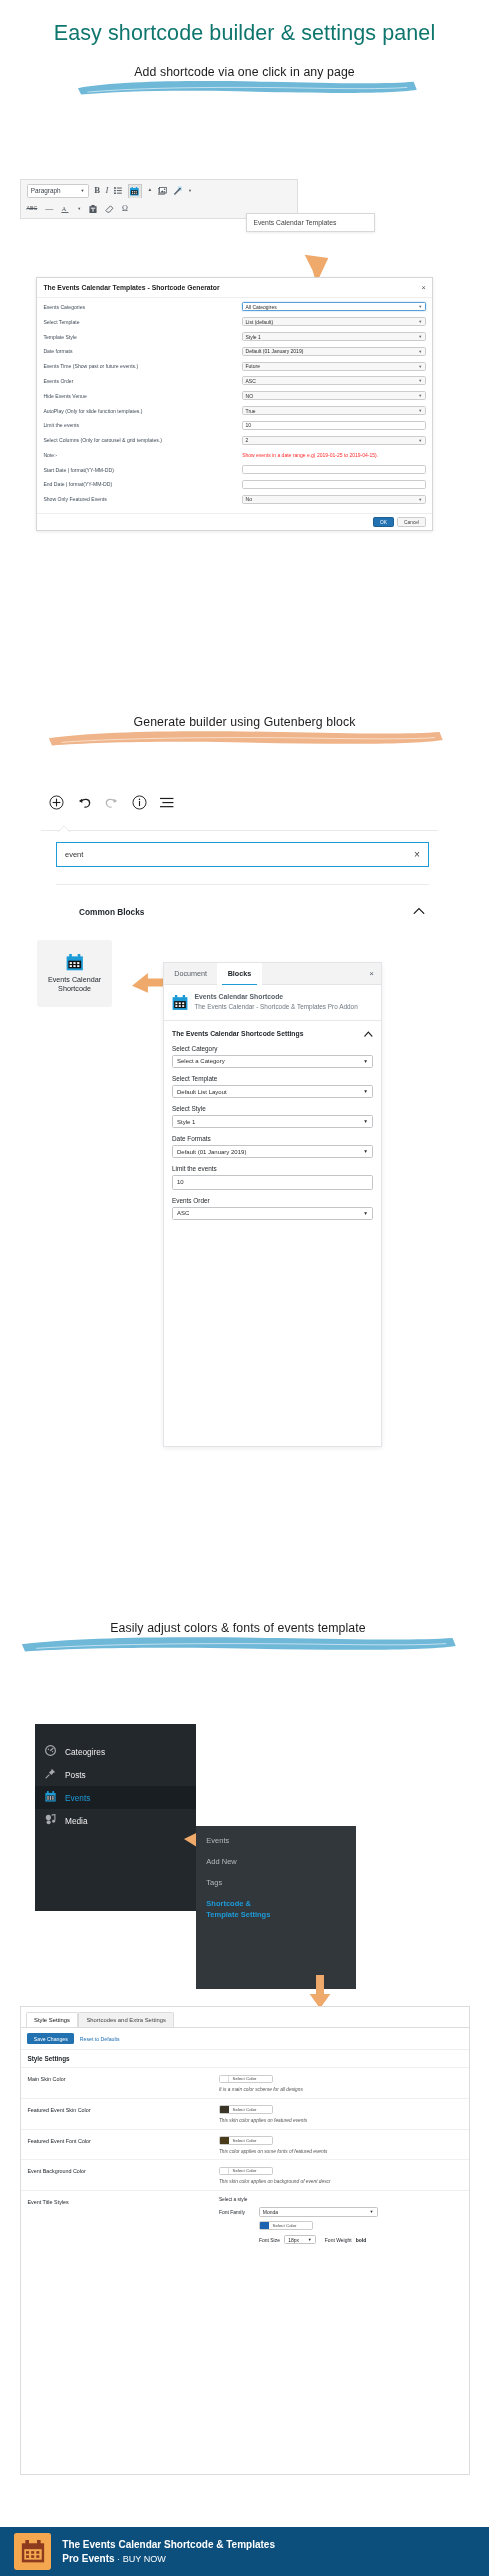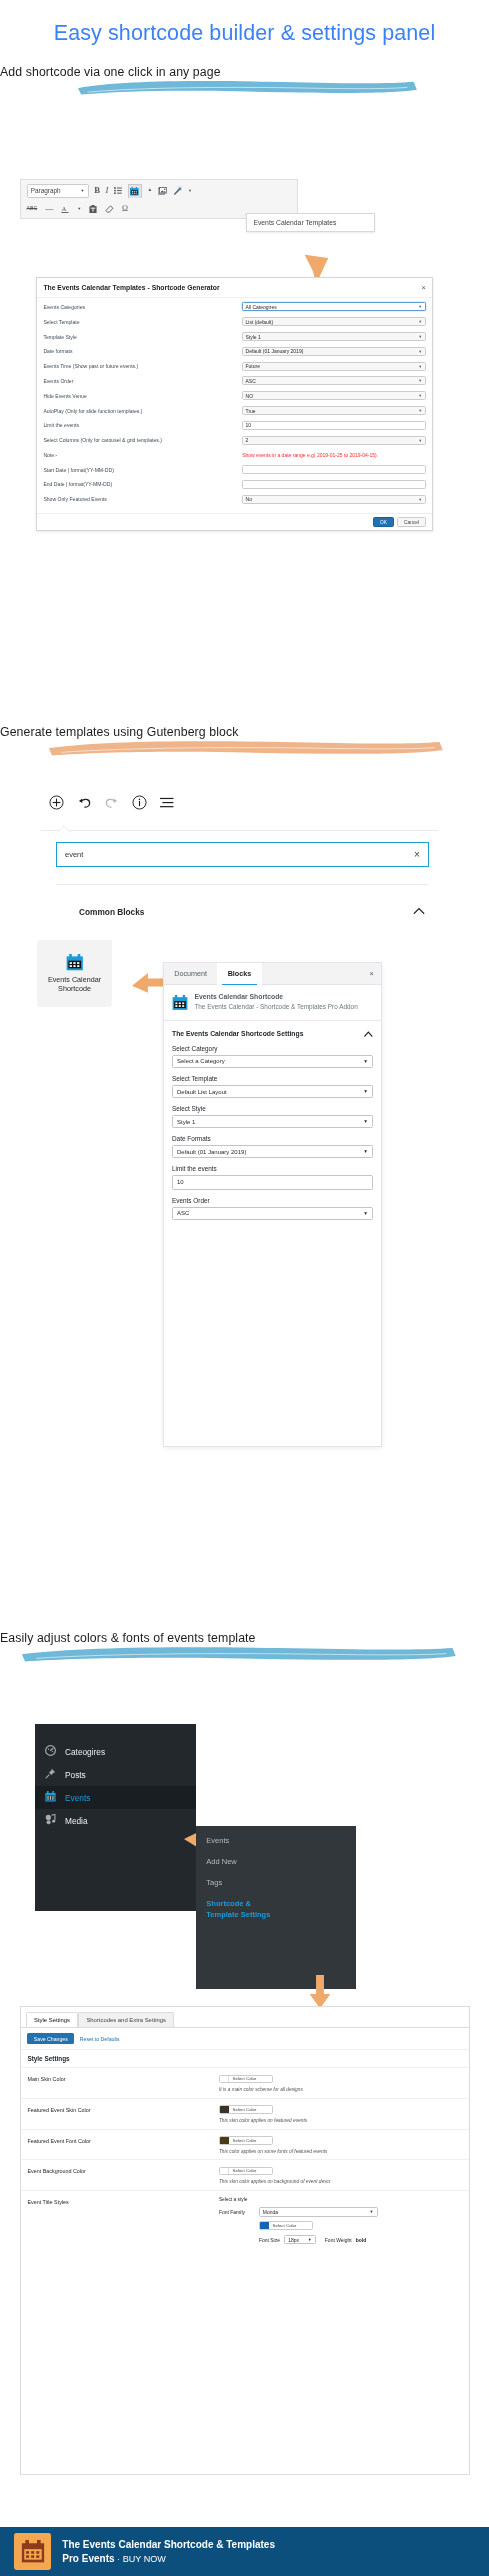--- a/index.html
+++ b/index.html
@@ -10,26 +10,26 @@
     color: #333;
   }
   body { width: 489px; height: 2576px; position: relative; overflow: hidden; }
 
   
   .main-title {
     text-align: center;
     font-size: 21.5px;
     font-weight: 400;
     line-height: 1.32;
-    color: #3b82f6;
+    color: #0f766e;
     padding: 14.3px 48px 0 48px;
     letter-spacing: 0.1px;
   }
 
-  .brush-wrap { position: relative; margin: 10px auto; }
+  .brush-wrap { position: relative; text-align: center; margin: 0 auto; }
   .brush-text {
     position: relative;
     z-index: 3;
     font-size: 12.3px;
     font-weight: 400;
     color: #1d1d1d;
     white-space: nowrap;
     letter-spacing: 0.1px;
   }
   .brush-stroke {
@@ -467,21 +467,21 @@
     <div class="btn-ok">OK</div>
     <div class="btn-cancel">Cancel</div>
   </div>
 </div>
 
 <div class="brush-wrap" style="position:absolute;left:0;top:715px;width:489px;height:27px;">
   <svg class="brush-stroke" width="405" height="20.7" viewBox="0 0 510 26" style="top:12.7px;">
     <path d="M8 13 C 70 4, 180 3, 300 5 C 390 7, 462 8, 500 5 L 504 15 C 462 22, 340 20, 240 18 C 150 16, 60 18, 12 22 Z" fill="#efb489"></path>
     <path d="M24 18 C 110 12, 240 11, 360 13 C 420 14, 470 14, 494 12" fill="none" stroke="#ffffff" stroke-width="1.2" opacity=".6"></path>
   </svg>
-  <div class="brush-text">Generate templates using Gutenberg block</div>
+  <div class="brush-text">Generate builder using Gutenberg block</div>
 </div>
 
 <div class="gb-toolbar" style="left:49px; top:795px;">
   <span class="gb-ico">
     <svg width="15" height="15" viewBox="0 0 19 19">
         <circle cx="9.5" cy="9.5" r="8.3" fill="none" stroke="#1e1e1e" stroke-width="1.2"></circle>
         <rect x="8.8" y="4.6" width="1.4" height="9.8" fill="#1e1e1e"></rect>
         <rect x="4.6" y="8.8" width="9.8" height="1.4" fill="#1e1e1e"></rect>
       </svg>
   </span>

